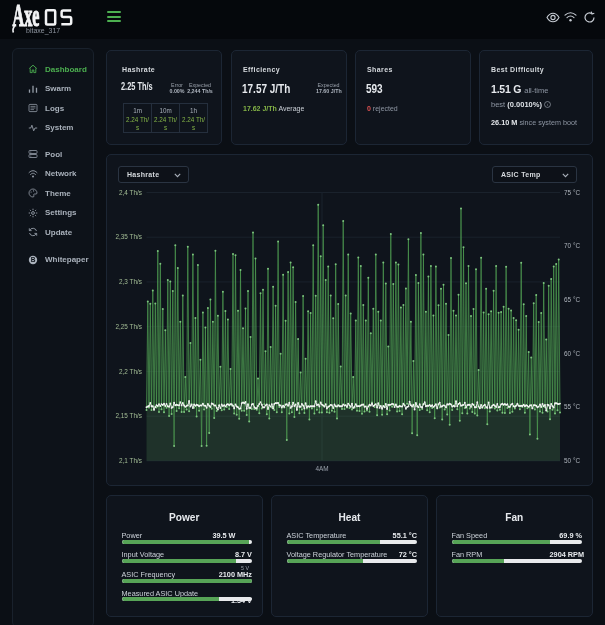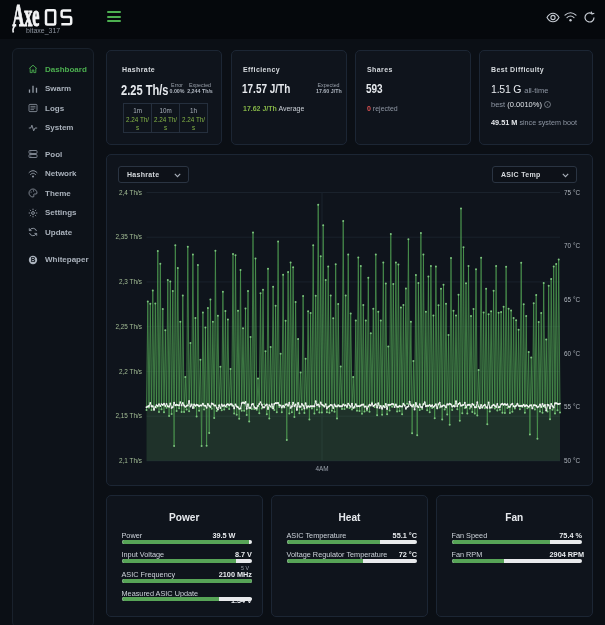--- a/index.html
+++ b/index.html
@@ -90,21 +90,21 @@
       <circle cx="5" cy="5" r="4.2" fill="#aab2bc"></circle>
       <text x="5" y="7.3" text-anchor="middle" font-size="6.5" font-weight="bold" fill="#0d1219" font-family="Liberation Sans">B</text>
     </svg>Whitepaper</div>
 
 <div class="card" style="left:106px;top:50px;width:116px;height:95px"></div>
 <div class="card" style="left:230.5px;top:50px;width:116px;height:95px"></div>
 <div class="card" style="left:354.5px;top:50px;width:116px;height:95px"></div>
 <div class="card" style="left:478.5px;top:50px;width:114.5px;height:95px"></div>
 
 <div class="ct" style="left:122px;top:66px">Hashrate</div>
-<div class="abs w" style="left:121px;top:81px;font-size:15px;font-weight:bold"><span class="sx">2.25 Th/s</span></div>
+<div class="abs w" style="left:121px;top:81px;font-size:10px;font-weight:bold"><span class="sx">2.25 Th/s</span></div>
 <div class="abs" style="left:167px;top:82px;width:20px;text-align:center;font-size:5.3px;color:#99a0aa;line-height:6px;white-space:nowrap">Error<br><b style="color:#aeb5bf">0.00%</b></div>
 <div class="abs" style="left:186px;top:82px;width:28px;text-align:center;font-size:5.3px;color:#99a0aa;line-height:6px;white-space:nowrap">Expected<br><b style="color:#aeb5bf">2,244 Th/s</b></div>
 <div class="abs" style="left:123px;top:102.5px;width:85px;height:30px;border:1px solid #252f3d;display:flex">
  <div style="flex:1;border-right:1px solid #252f3d;text-align:center">
       <div style="font-size:6.3px;color:#a7aeb8;margin-top:3px">1m</div>
       <div class="lgrn" style="font-size:6.3px;margin-top:2.5px;line-height:8px">2.24 Th/<br>s</div>
     </div>
  <div style="flex:1;border-right:1px solid #252f3d;text-align:center">
       <div style="font-size:6.3px;color:#a7aeb8;margin-top:3px">10m</div>
       <div class="lgrn" style="font-size:6.3px;margin-top:2.5px;line-height:8px">2.24 Th/<br>s</div>
@@ -118,27 +118,27 @@
 <div class="ct" style="left:243px;top:66px">Efficiency</div>
 <div class="abs w" style="left:242px;top:81px;font-size:13.5px;font-weight:bold"><span class="sx">17.57 J/Th</span></div>
 <div class="abs" style="left:316px;top:82px;width:25px;text-align:center;font-size:5.3px;color:#99a0aa;line-height:6px;white-space:nowrap">Expected<br><b style="color:#aeb5bf">17.60 J/Th</b></div>
 <div class="abs" style="left:243px;top:105px;font-size:7px"><span class="lgrn" style="font-weight:600">17.62 J/Th</span> <span style="color:#ccd1d8">Average</span></div>
 
 <div class="ct" style="left:367px;top:66px">Shares</div>
 <div class="abs w" style="left:366px;top:81px;font-size:13.5px;font-weight:bold"><span class="sx">593</span></div>
 <div class="abs" style="left:367px;top:105px;font-size:7px"><span style="color:#e05252;font-weight:600">0</span> <span class="g">rejected</span></div>
 
 <div class="ct" style="left:491px;top:66px">Best Difficulty</div>
-<div class="abs" style="left:491px;top:83px;font-size:10.5px;white-space:nowrap"><span class="w" style="font-weight:normal;letter-spacing:-0.2px">1.51 G</span> <span class="g" style="font-size:7.5px">all-time</span></div>
-<div class="abs" style="left:491px;top:99.5px;font-size:7.5px;white-space:nowrap"><span class="g">best</span> <span style="color:#dde1e6;font-weight:400">(0.0010%)</span>
+<div class="abs" style="left:491px;top:83px;font-size:10.5px;white-space:nowrap"><span class="w" style="font-weight:bold;letter-spacing:-0.2px">1.51 G</span> <span class="g" style="font-size:7.5px">all-time</span></div>
+<div class="abs" style="left:491px;top:99.5px;font-size:7.5px;white-space:nowrap"><span class="g">best</span> <span style="color:#dde1e6;font-weight:700">(0.0010%)</span>
  <svg width="7" height="7" viewBox="0 0 8 8" style="vertical-align:-1px">
       <circle cx="4" cy="4" r="3.4" fill="none" stroke="#99a0aa" stroke-width="0.8"></circle>
       <text x="4" y="6" text-anchor="middle" font-size="5" fill="#99a0aa">i</text>
     </svg></div>
-<div class="abs" style="left:491px;top:117.5px;font-size:7.3px;white-space:nowrap"><span style="color:#e3e6ea;font-weight:bold">49.51 M</span> <span class="g" style="font-size:7.2px">since system boot</span></div>
+<div class="abs" style="left:491px;top:117.5px;font-size:7.3px;white-space:nowrap"><span style="color:#e3e6ea;font-weight:bold">26.10 M</span> <span class="g" style="font-size:7.2px">since system boot</span></div>
 
 <div class="card" style="left:106px;top:154px;width:487px;height:332px"></div>
 <div class="abs" style="left:118px;top:166px;width:71px;height:16.5px;border:1px solid #2a3442;border-radius:3px;background:#0d1118">
  <span style="position:absolute;left:8px;top:4px;font-size:7px;font-weight:600;color:#d6dade;letter-spacing:0.3px">Hashrate</span>
  <svg style="position:absolute;right:7px;top:5.5px" width="7" height="5" viewBox="0 0 7 5">
       <path d="M0.8 0.8 L3.5 3.6 L6.2 0.8" fill="none" stroke="#aab1bb" stroke-width="1.1"></path>
     </svg>
 </div>
 <div class="abs" style="left:492px;top:166px;width:85px;height:16.5px;border:1px solid #2a3442;border-radius:3px;background:#0d1118">
  <span style="position:absolute;left:8px;top:4px;font-size:7px;font-weight:600;color:#d6dade;letter-spacing:0.3px">ASIC Temp</span>
@@ -212,21 +212,21 @@
 <div class="rowval" style="left:286.5px;top:530.5px;width:130.5px">55.1 °C</div>
 <div class="bar" style="left:286.5px;top:539.5px;width:130.5px">
     <i style="width:72.0%"></i>
   </div>
 <div class="rowlab" style="left:286.5px;top:549.8px">Voltage Regulator Temperature</div>
 <div class="rowval" style="left:286.5px;top:549.8px;width:130.5px">72 °C</div>
 <div class="bar" style="left:286.5px;top:559px;width:130.5px">
     <i style="width:59.0%"></i>
   </div>
 <div class="rowlab" style="left:451.5px;top:530.5px">Fan Speed</div>
-<div class="rowval" style="left:451.5px;top:530.5px;width:130.5px">75.4 %</div>
+<div class="rowval" style="left:451.5px;top:530.5px;width:130.5px">69.9 %</div>
 <div class="bar" style="left:451.5px;top:539.5px;width:130.5px">
     <i style="width:75.4%"></i>
   </div>
 <div class="rowlab" style="left:451.5px;top:549.8px">Fan RPM</div>
 <div class="rowval" style="left:432px;top:549.8px;width:152px">2904 RPM</div>
 <div class="bar" style="left:451.5px;top:559px;width:130.5px">
     <i style="width:40.0%"></i>
   </div>
 
 </body></html>

